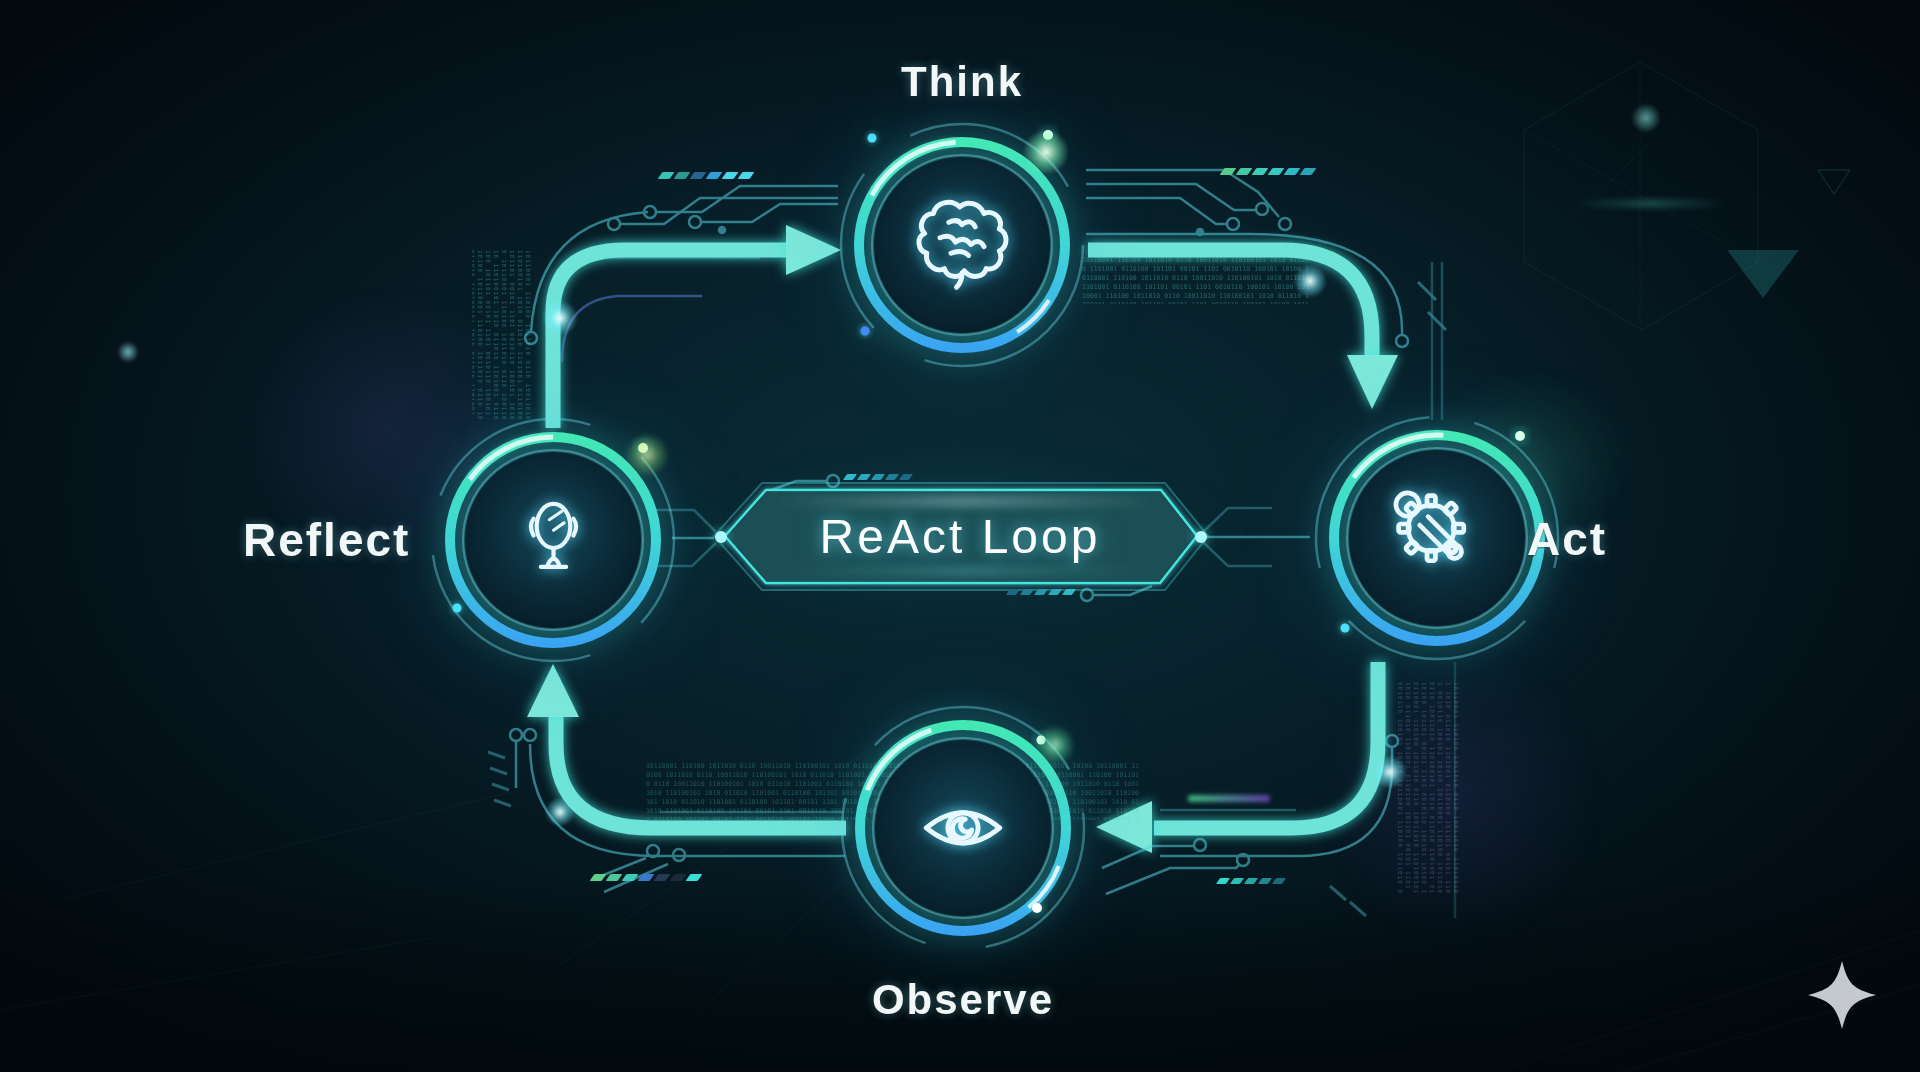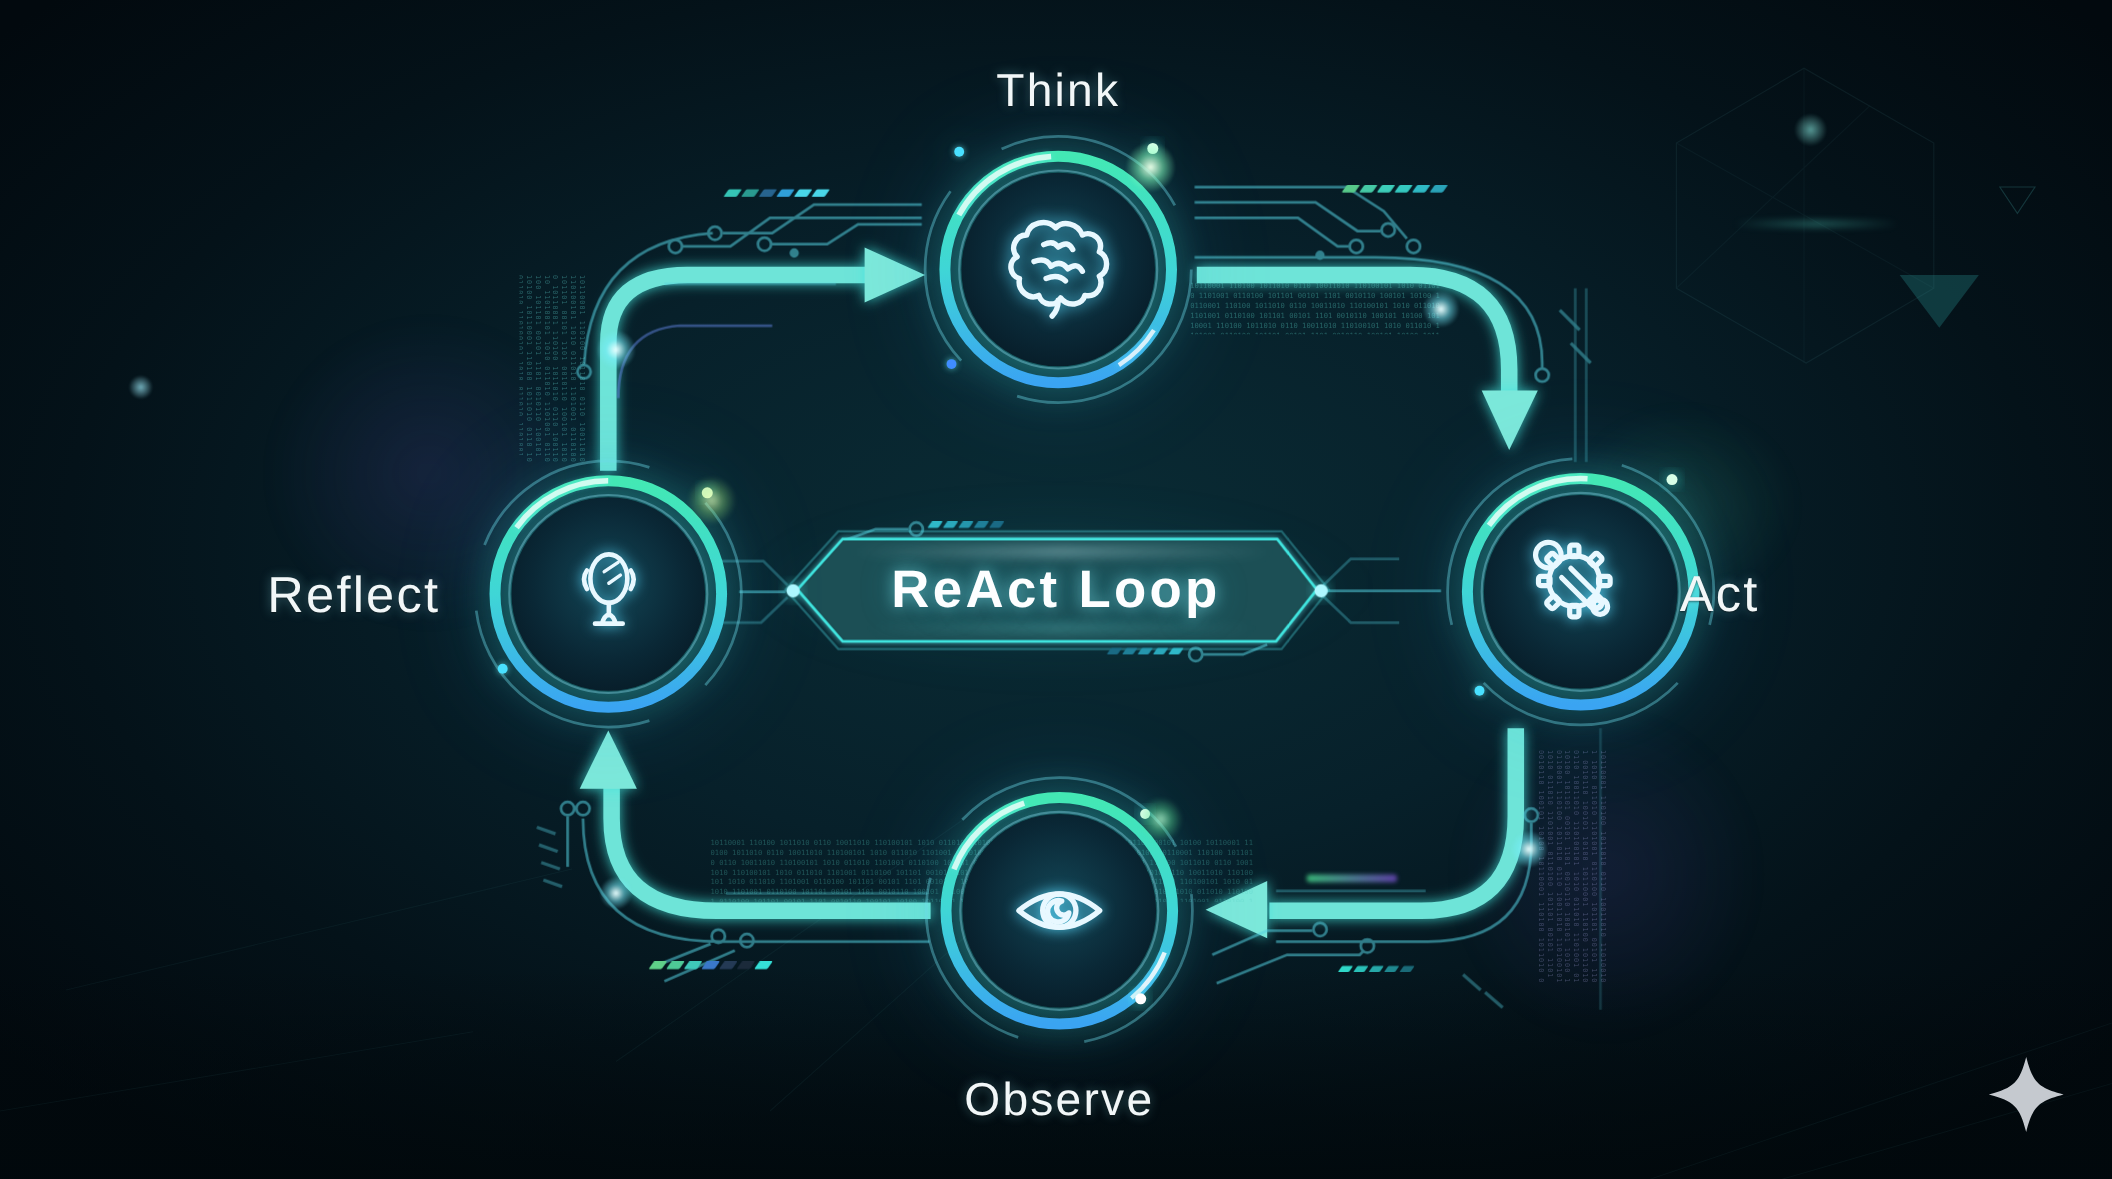--- a/index.html
+++ b/index.html
@@ -3,33 +3,33 @@
 <meta charset="utf-8">
 <style>
   html,body{margin:0;padding:0;background:#01080c;}
   #canvas{position:relative;width:1920px;height:1072px;overflow:hidden;
     font-family:"Liberation Sans",sans-serif;
     background:
       radial-gradient(1250px 720px at 50% 46%, #0a2c35 0%, #07202a 40%, #041219 72%, #02090e 100%);
   }
   .abs{position:absolute;}
   .glow{position:absolute;border-radius:50%;pointer-events:none;}
-  .label{position:absolute;color:#f2f7f8;font-weight:400;letter-spacing:2px;
+  .label{position:absolute;color:#f2f7f8;font-weight:700;letter-spacing:2px;
     text-shadow:0 0 10px rgba(150,240,255,.35),0 1px 2px rgba(0,0,0,.6);}
   .node{position:absolute;width:264px;height:264px;}
   .node svg{filter:drop-shadow(0 0 16px rgba(60,230,200,.35)) drop-shadow(0 0 42px rgba(50,160,230,.22));}
   .dashes{position:absolute;display:flex;gap:4px;}
   .dashes i{display:block;width:12px;height:7px;transform:skewX(-35deg);border-radius:1px;}
   .dashes.sm i{width:10px;height:6px;}
   .matrix{position:absolute;overflow:hidden;font-family:"DejaVu Sans Mono",monospace;
     font-size:6.5px;line-height:9px;word-break:break-all;pointer-events:none;}
   .matrix.vert{writing-mode:vertical-rl;letter-spacing:1px;line-height:8px;}
   .hexlabel{position:absolute;left:720px;top:486px;width:480px;height:100px;
     display:flex;align-items:center;justify-content:center;}
-  .hexlabel span{font-size:48px;font-weight:700;letter-spacing:3px;color:#fdfeff;
+  .hexlabel span{font-size:48px;font-weight:400;letter-spacing:3px;color:#fdfeff;
     text-shadow:0 0 14px rgba(140,245,255,.55),0 0 30px rgba(60,200,220,.35);}
   .streak{position:absolute;pointer-events:none;}
 </style>
 </head>
 <body>
 
 <div id="canvas">
 
   <div class="glow" style="left:180px;top:230px;width:420px;height:400px;background:radial-gradient(closest-side,rgba(110,75,195,.14),transparent 70%);filter:blur(10px);"></div>
   <div class="glow" style="left:1260px;top:580px;width:400px;height:430px;background:radial-gradient(closest-side,rgba(105,70,190,.13),transparent 70%);filter:blur(10px);"></div>

